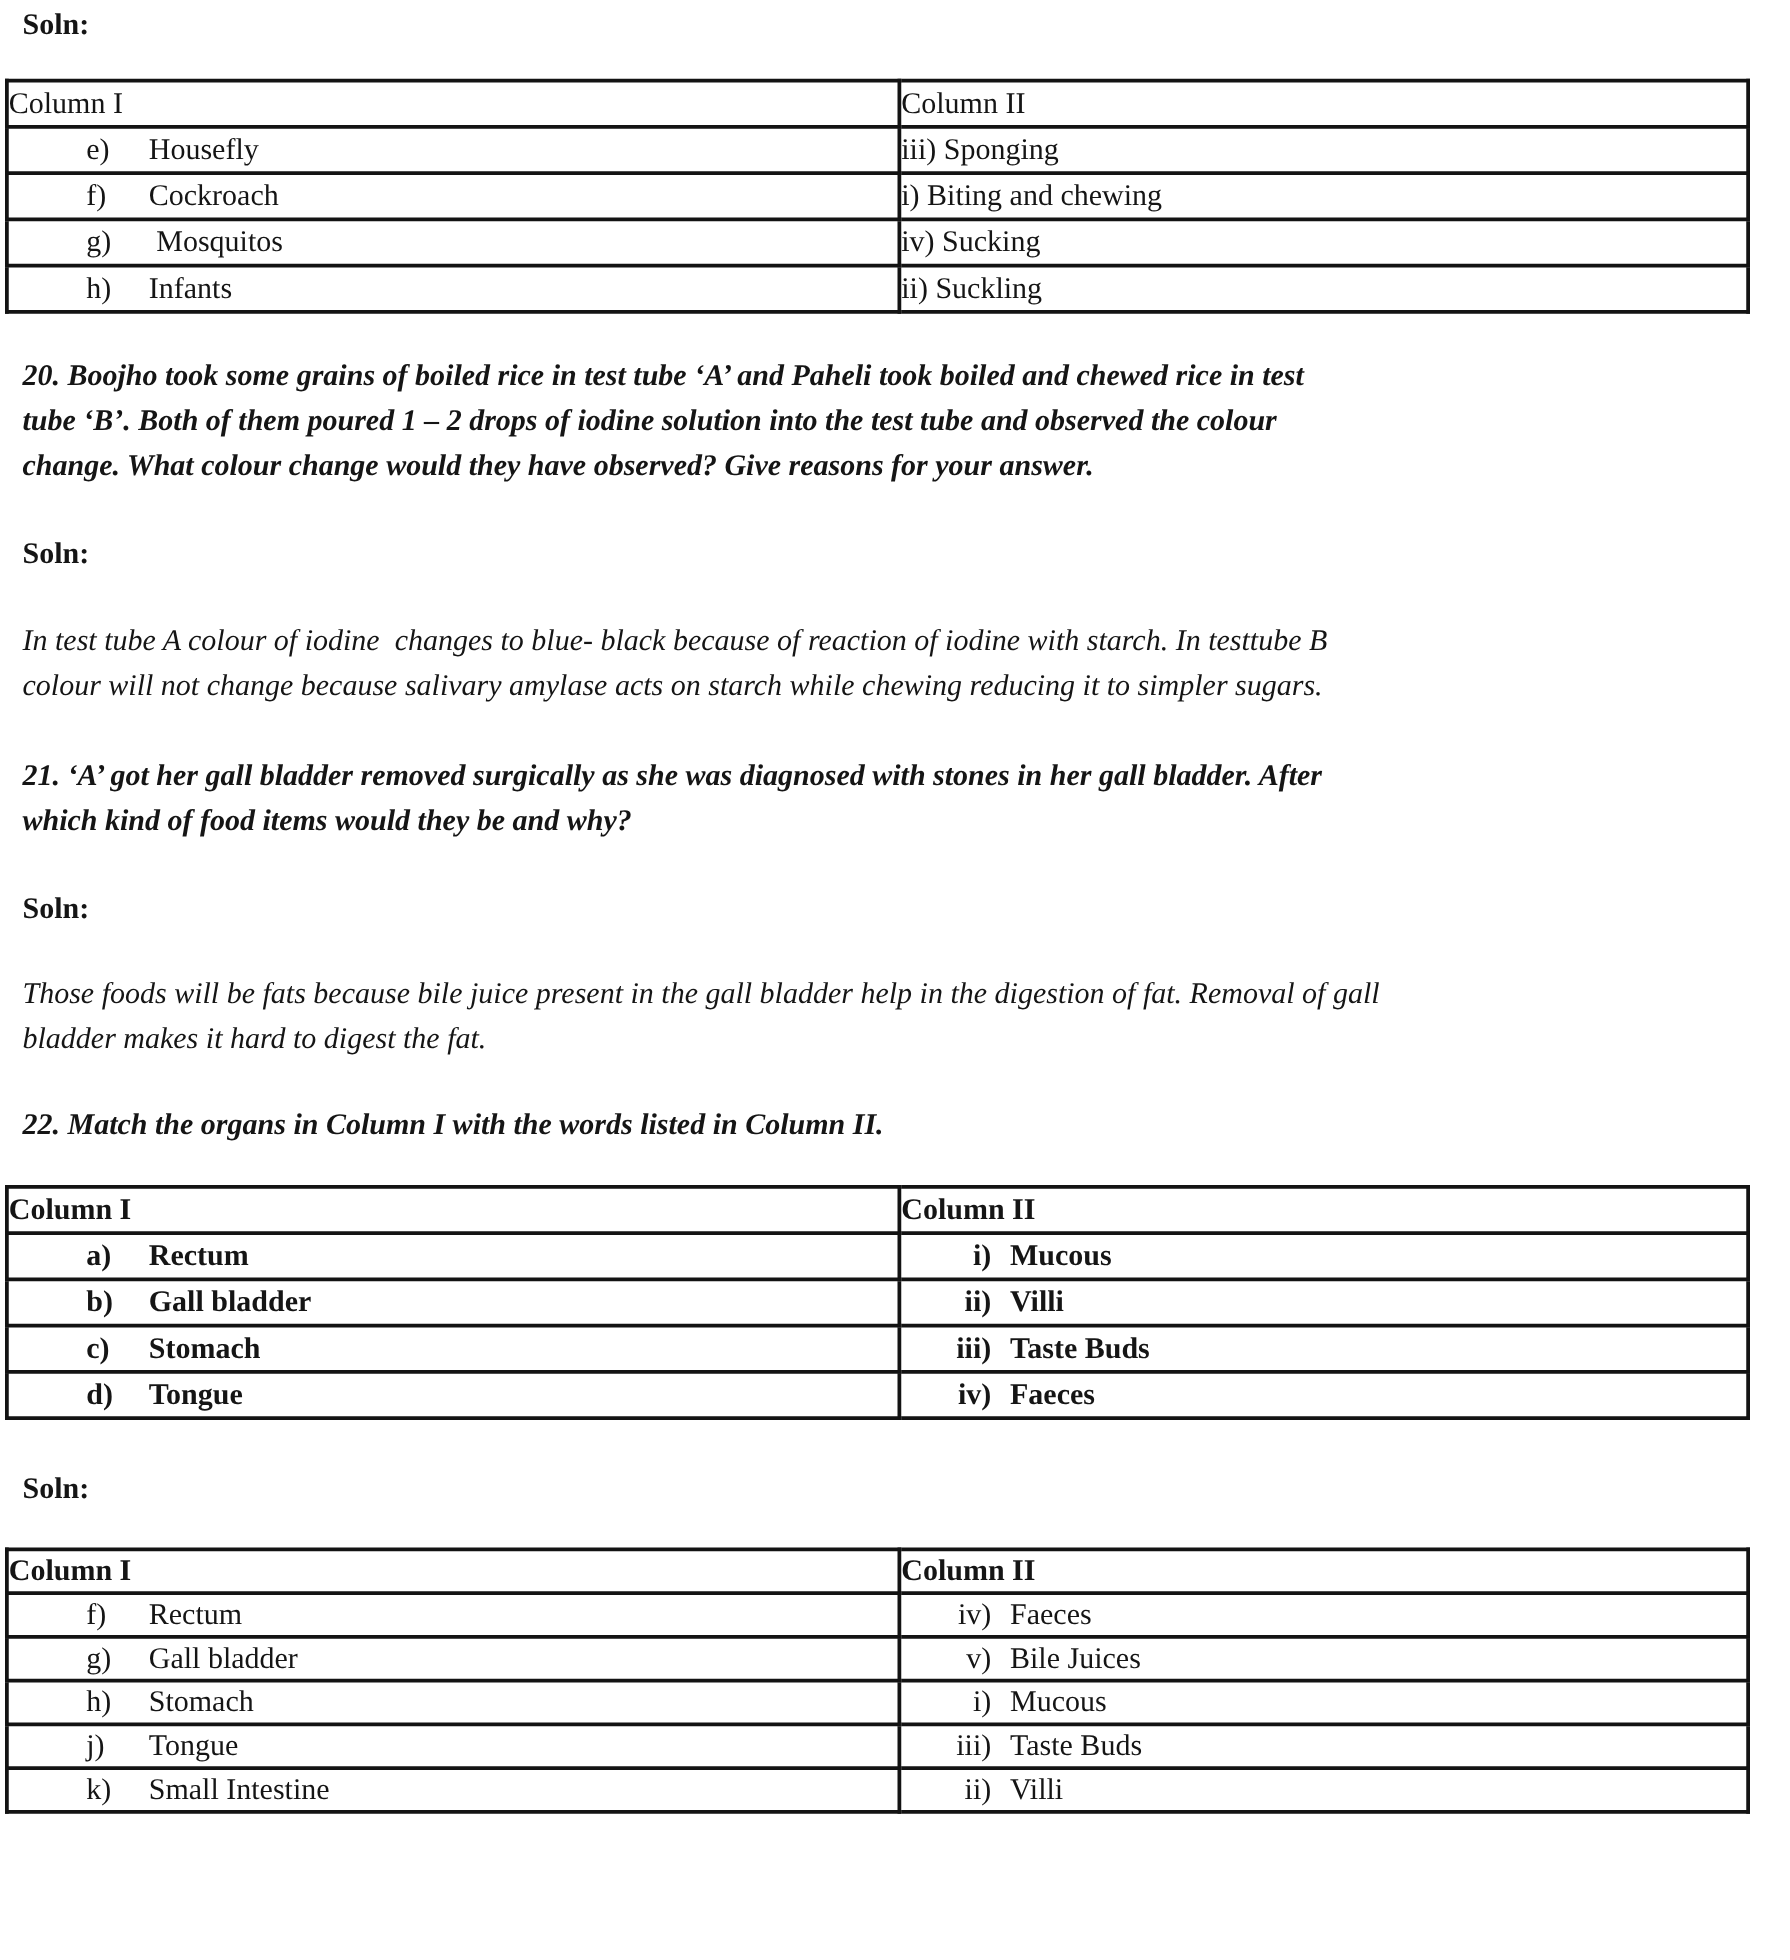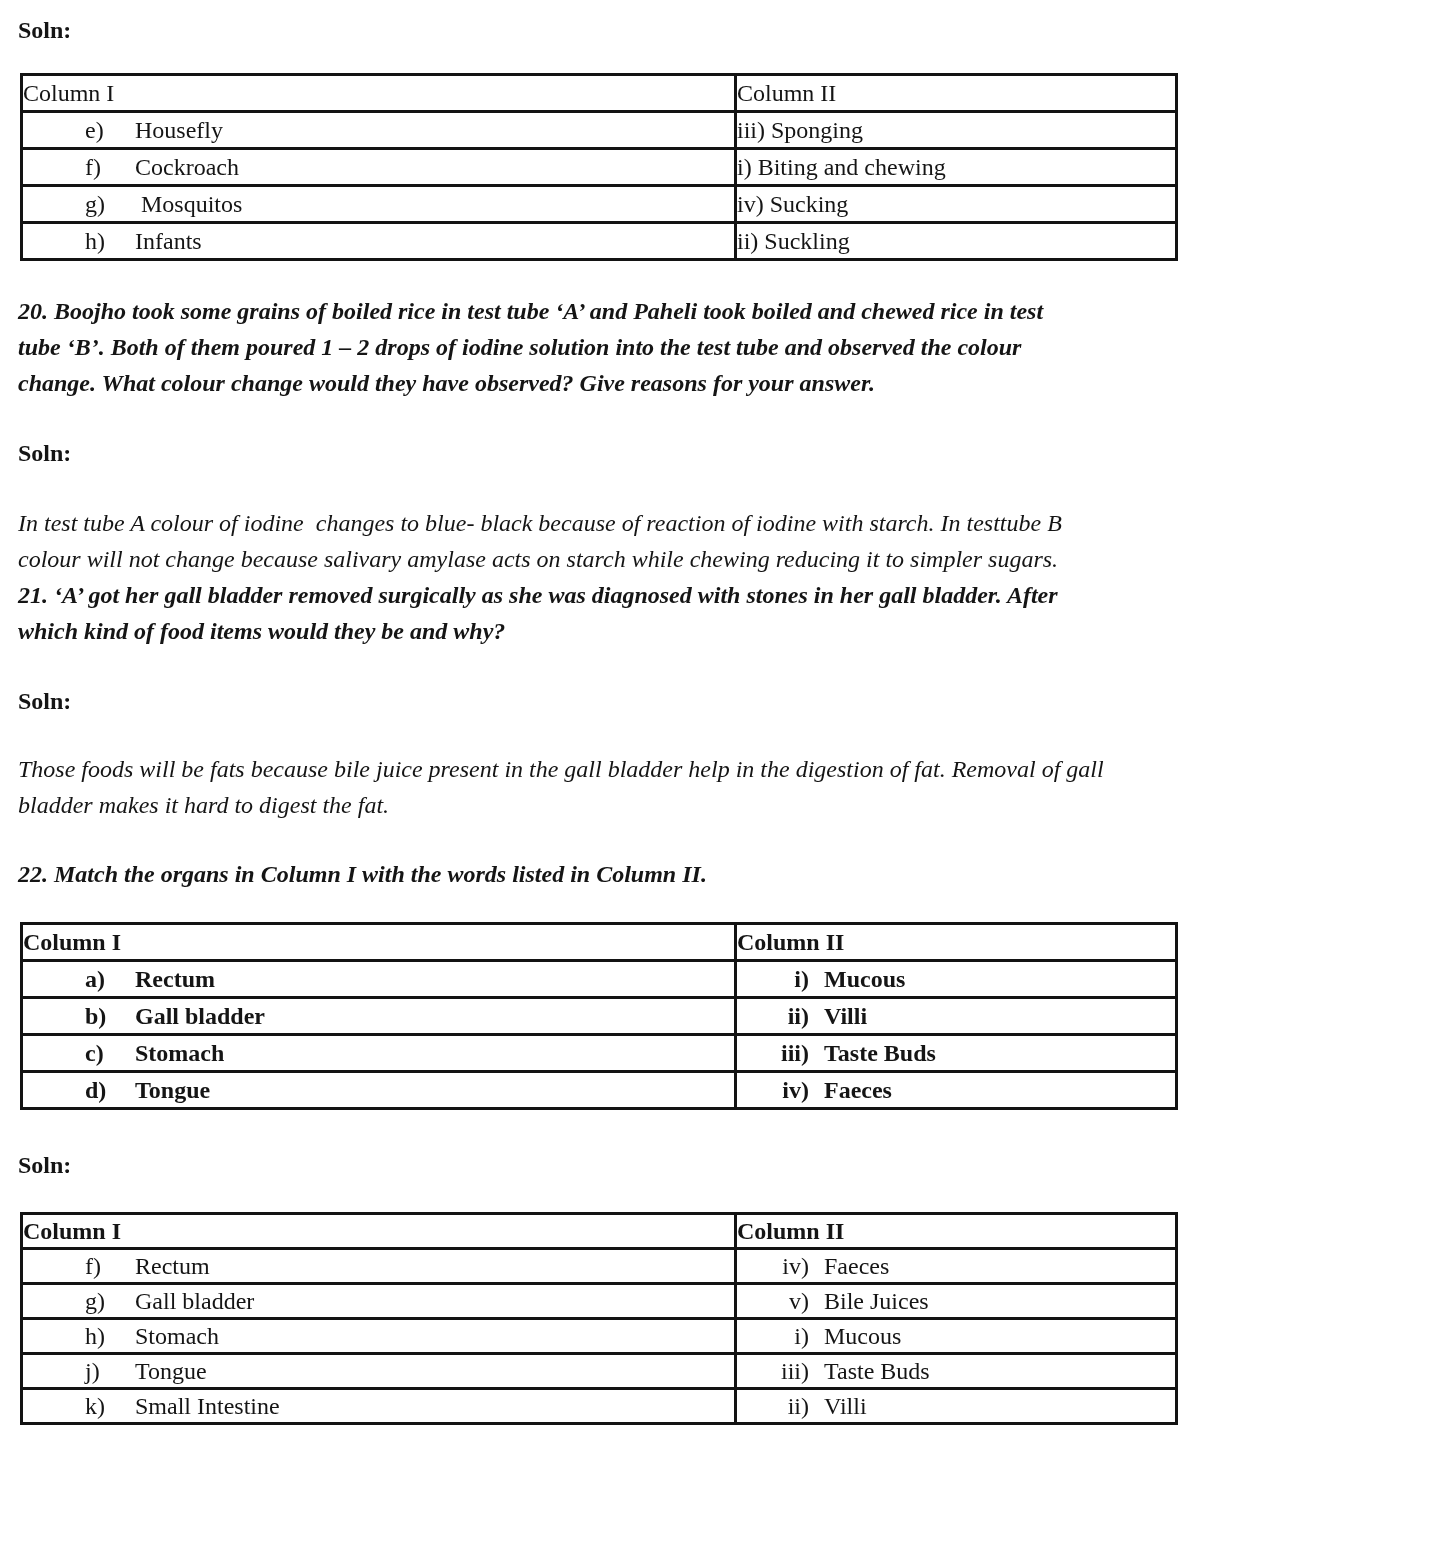--- a/index.html
+++ b/index.html
@@ -4,30 +4,30 @@
 <style>
   html, body { margin: 0; padding: 0; }
   body {
     width: 1432px; height: 1568px;
     background: #ffffff;
     color: #151515;
     font-family: "Liberation Serif", "DejaVu Serif", serif;
     font-size: 24px;
     overflow: hidden;
   }
-  .doc { padding-top: 12px; }
+  .doc { padding-top: 2px; }
   .para { margin: 0 18px; line-height: 36px; }
   .para .ln { white-space: pre-wrap; min-height: 36px; font-style: italic; }
   .bold { font-weight: bold; }
   .soln { font-weight: bold; margin: 0 18px; line-height: 36px; white-space: pre-wrap; }
   table.tbl {
     border-collapse: collapse;
     table-layout: fixed;
-    width: 1158px;
-    margin-left: 20px;
+    width: 1396px;
+    margin-left: 4px;
   }
   table.tbl td {
     border: 3px solid #131313;
     padding: 0;
     vertical-align: middle;
     white-space: pre-wrap;
     overflow: hidden;
     line-height: 30px;
   }
   .t1 tr, .t2 tr { height: 37px; }
@@ -76,21 +76,21 @@
   </table>
 
   <div class="para bold" style="margin-bottom:34px">
     <div class="ln">20. Boojho took some grains of boiled rice in test tube ‘A’ and Paheli took boiled and chewed rice in test</div>
     <div class="ln">tube ‘B’. Both of them poured 1 – 2 drops of iodine solution into the test tube and observed the colour</div>
     <div class="ln">change. What colour change would they have observed? Give reasons for your answer.</div>
   </div>
 
   <p class="soln" style="margin-bottom:34px">Soln:</p>
 
-  <div class="para" style="">
+  <div class="para" style="margin-bottom:36px">
     <div class="ln">In test tube A colour of iodine  changes to blue- black because of reaction of iodine with starch. In testtube B</div>
     <div class="ln">colour will not change because salivary amylase acts on starch while chewing reducing it to simpler sugars.</div>
   </div>
 
   <div class="para bold" style="margin-bottom:34px">
     <div class="ln">21. ‘A’ got her gall bladder removed surgically as she was diagnosed with stones in her gall bladder. After</div>
     <div class="ln">which kind of food items would they be and why?</div>
   </div>
 
   <p class="soln" style="margin-bottom:32px">Soln:</p>

